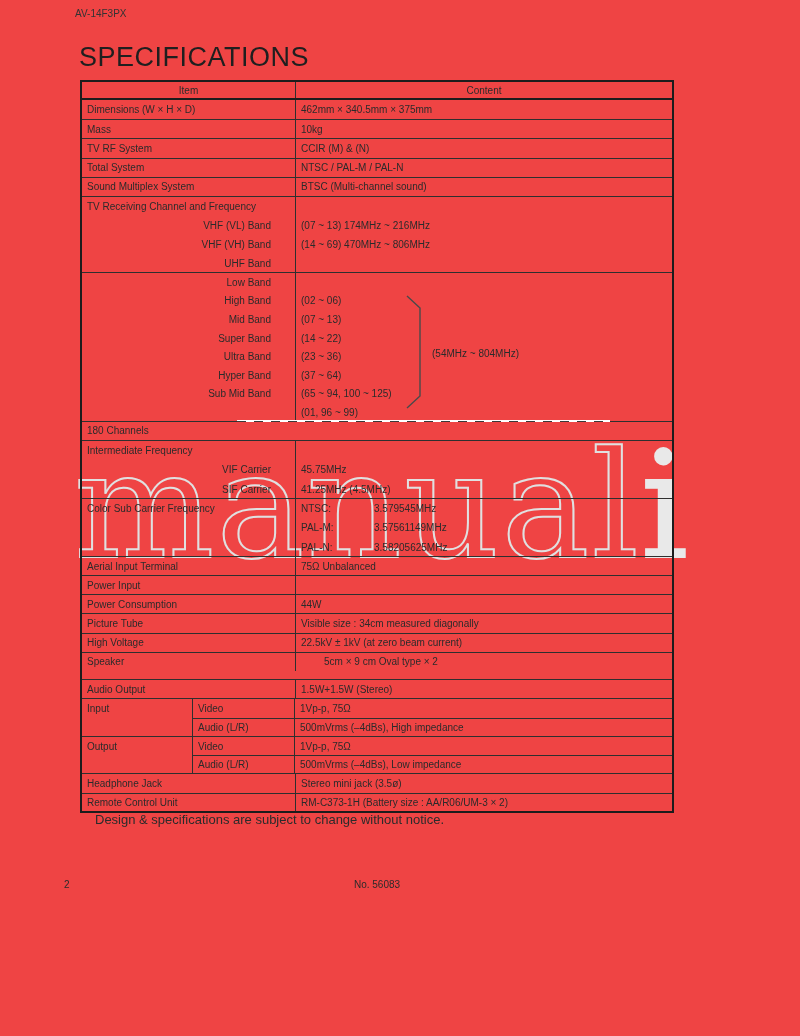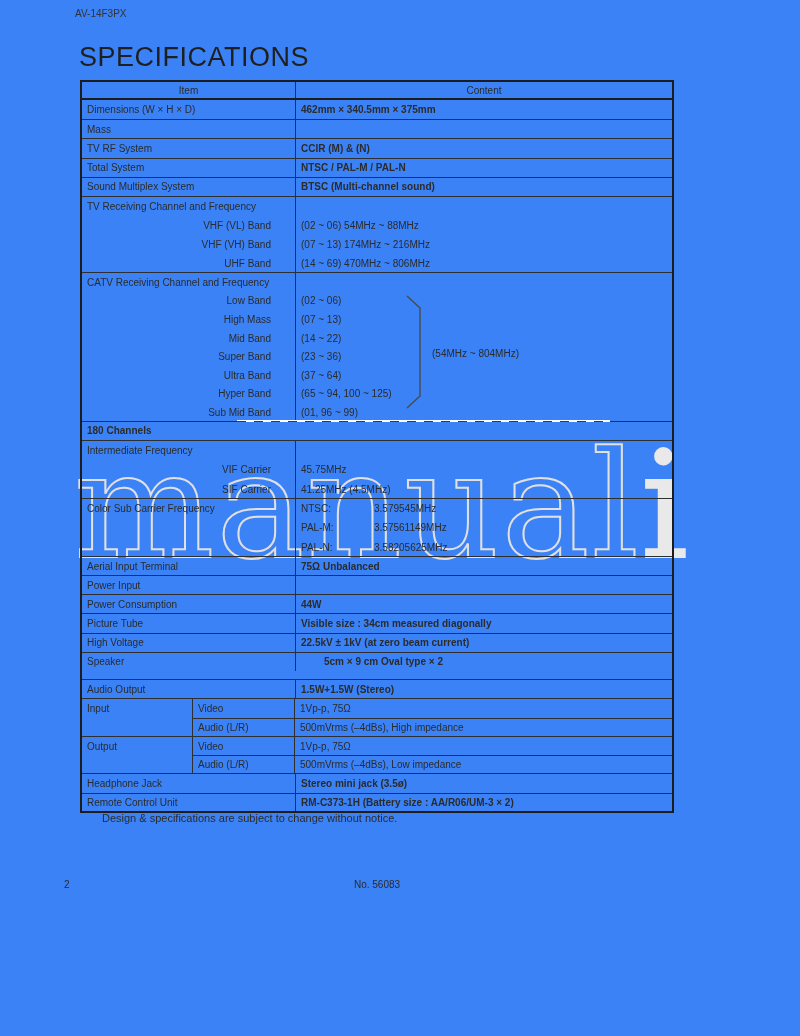--- a/index.html
+++ b/index.html
@@ -1,18 +1,18 @@
 <!DOCTYPE html>
 <html><head>
 <meta charset="utf-8">
 <style>
   * { margin:0; padding:0; box-sizing:border-box; }
   html,body { background:#ffffff; }
   .page {
-    position:relative; width:800px; height:1036px; background:#3b82f6;
+    position:relative; width:800px; height:1036px; background:#ef4444;
     font-family:"Liberation Sans", sans-serif; color:#2b2b2b; overflow:hidden;
   }
   .model { position:absolute; left:75px; top:8px; font-size:10px; color:#333; }
   .title { position:absolute; left:79px; top:42px; font-size:27px; letter-spacing:0.5px; color:#1f1f1f; }
 
   .watermark {
     position:absolute; left:74px; top:432px; z-index:0;
     font-family:"DejaVu Serif", serif; font-size:148px; line-height:1;
     letter-spacing:2px; color:transparent;
     -webkit-text-stroke:2px #e0e0e0; white-space:nowrap; pointer-events:none;
@@ -27,21 +27,21 @@
   .thead .hA { width:214px; border-right:1px solid #2f2f2f; display:flex; align-items:center; justify-content:center; }
   .thead .hC { flex:1; display:flex; align-items:center; justify-content:center; }
 
   .row { display:flex; }
   .bt  { border-top:1px solid #2f2f2f; }
   .vc  { display:flex; align-items:center; }
 
   .colA { width:214px; border-right:1px solid #2f2f2f; }
   .colA.vc { padding-left:5px; }
   .colC { flex:1; position:relative; }
-  .colC.vc { padding-left:5px;font-weight:bold; }
+  .colC.vc { padding-left:5px; }
 
   .line { display:flex; align-items:center; }
   .sec-label { padding-left:5px; }
   .sub-label { justify-content:flex-end; padding-right:24px; }
   .colC .line { padding-left:5px; }
 
   .c2 { position:absolute; left:168px; }
   .kv-key { display:inline-block; width:73px; }
 
   .colA1 { width:111px; border-right:1px solid #2f2f2f; }
@@ -52,21 +52,21 @@
 
   .dash-artifact {
     position:absolute; left:155px; top:337.8px; width:373px; height:2.6px;
     background-color:#ffffff;
     background-image:repeating-linear-gradient(90deg,#3a3a3a 0 9px, transparent 9px 17px);
     background-size:100% 1.2px; background-repeat:no-repeat; background-position:0 50%;
   }
   .range-bracket { position:absolute; left:323px; top:213px; width:22px; height:114px; }
   .range-note { position:absolute; left:350px; top:263px; height:16px; display:flex; align-items:center; }
 
-  .foot-note { position:absolute; left:102px; top:812px; font-size:11px; }
+  .foot-note { position:absolute; left:95px; top:812px; font-size:13px; }
   .page-num  { position:absolute; left:64px; top:879px; font-size:10px; }
   .doc-num   { position:absolute; left:80px; top:879px; width:594px; text-align:center; font-size:10px; }
 </style>
 </head>
 <body>
 
 <div class="page">
 
   <div class="model">AV-14F3PX</div>
   <div class="title">SPECIFICATIONS</div>
@@ -82,20 +82,23 @@
     </div>
     <div id="tbody">
         <div class="row" style="height: 19.2px;">
           <div class="colA vc">Dimensions (W × H × D)</div>
           <div class="colC vc">
             <div style="display: inline;">462mm × 340.5mm × 375mm</div>
           </div>
         </div>
         <div class="row bt" style="height: 19.2px;">
           <div class="colA vc">Mass</div>
+          <div class="colC vc">
+            <div style="display: inline;">10kg</div>
+          </div>
         </div>
         <div class="row bt" style="height: 19.2px;">
           <div class="colA vc">TV RF System</div>
           <div class="colC vc">
             <div style="display: inline;">CCIR (M) &amp; (N)</div>
           </div>
         </div>
         <div class="row bt" style="height: 19.2px;">
           <div class="colA vc">Total System</div>
           <div class="colC vc">
@@ -110,30 +113,28 @@
         </div>
         <div class="row bt" style="height: 76px;">
           <div class="colA">
             <div class="line sec-label" style="height: 19px;">TV Receiving Channel and Frequency</div>
             <div class="line sub-label" style="height: 19px;">VHF (VL) Band</div>
             <div class="line sub-label" style="height: 19px;">VHF (VH) Band</div>
             <div class="line sub-label" style="height: 19px;">UHF Band</div>
           </div>
           <div class="colC">
             <div class="line" style="height: 19px;"></div>
-            <div class="line" style="height: 19px;">(02 ~ 06) 54MHz ~ 88MHz</div>
             <div class="line" style="height: 19px;">(07 ~ 13) 174MHz ~ 216MHz</div>
             <div class="line" style="height: 19px;">(14 ~ 69) 470MHz ~ 806MHz</div>
           </div>
         </div>
         <div class="row bt" style="height: 148.8px;">
           <div class="colA">
-            <div class="line sec-label" style="height: 18.6px;">CATV Receiving Channel and Frequency</div>
             <div class="line sub-label" style="height: 18.6px;">Low Band</div>
-            <div class="line sub-label" style="height: 18.6px;">High Mass</div>
+            <div class="line sub-label" style="height: 18.6px;">High Band</div>
             <div class="line sub-label" style="height: 18.6px;">Mid Band</div>
             <div class="line sub-label" style="height: 18.6px;">Super Band</div>
             <div class="line sub-label" style="height: 18.6px;">Ultra Band</div>
             <div class="line sub-label" style="height: 18.6px;">Hyper Band</div>
             <div class="line sub-label" style="height: 18.6px;">Sub Mid Band</div>
           </div>
           <div class="colC">
             <div class="line" style="height: 18.6px;"></div>
             <div class="line" style="height: 18.6px;">(02 ~ 06)</div>
             <div class="line" style="height: 18.6px;">(07 ~ 13)</div>

